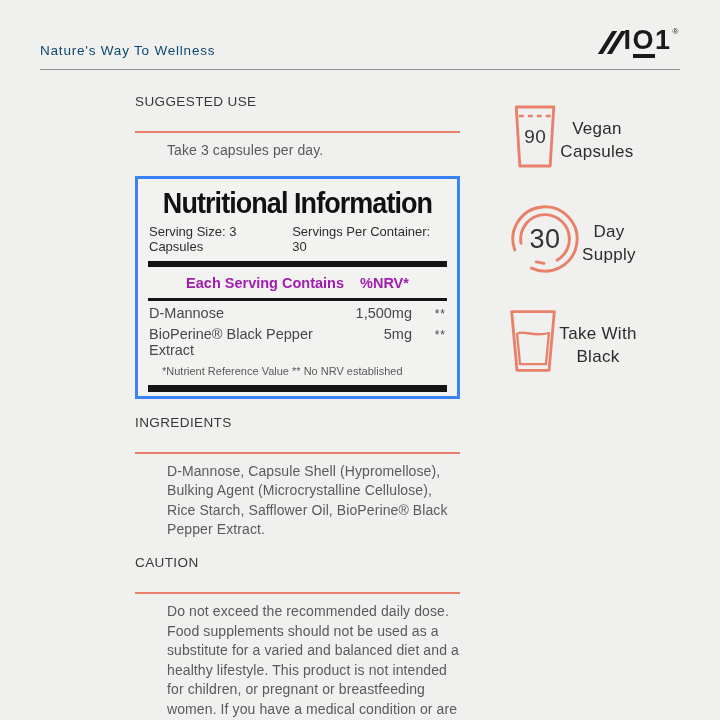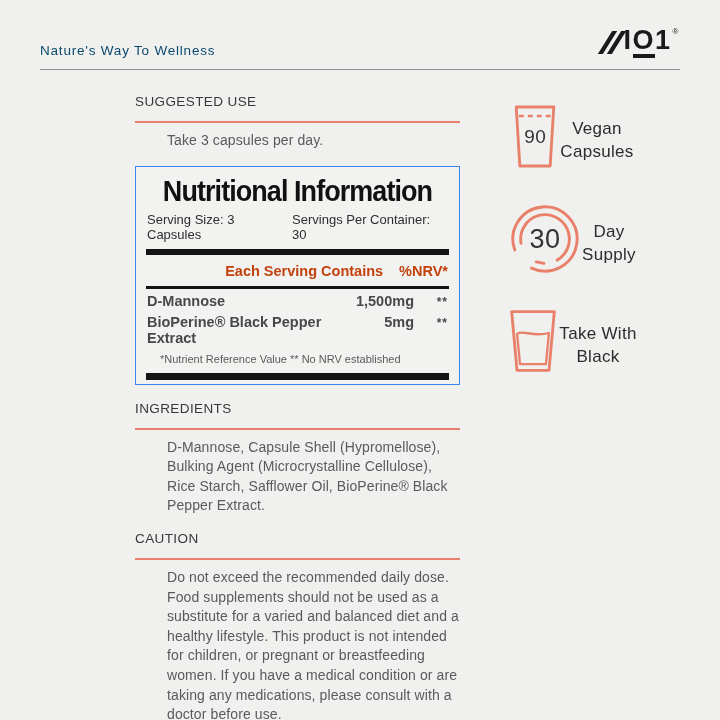--- a/index.html
+++ b/index.html
@@ -24,39 +24,39 @@
   .logo-o { border-bottom:4px solid #1a1a1a; }
   .logo-reg { font-size:8px; font-weight:normal; margin-top:1px; margin-left:1px; }
   
   .main { display:flex; padding:24px 0 0 135px; gap:46px; }
   .col-left { width:325px; flex:none; }
   .col-right { width:132px; flex:none; display:flex; flex-direction:column; align-items:center; padding-top:10px; }
   
   .sec { margin-bottom:15px; }
   .sec-heading {
     font-size:13.5px; letter-spacing:.4px; color:#383838;
-    padding-bottom:12px; border-bottom:2px solid #e8806a; margin-bottom:8px;
+    padding-bottom:22px; border-bottom:2px solid #e8806a; margin-bottom:8px;
   }
   .sec-body { font-size:14px; line-height:1.4; color:#595a5e; letter-spacing:.1px;margin-left:32px; }
   
   .nutri-box {
-    border:1px solid #3b82f6; background:#f2f2f0;
+    border:3px solid #3b82f6; background:#f2f2f0;
     padding:7px 10px 4px; margin:14px 0 16px;
   }
   .nutri-title {
     font-weight:bold; color:#111; font-size:29px; letter-spacing:-1px;
     white-space:nowrap; text-align:center; transform:scaleX(.93); transform-origin:center;
     padding:1px 0 3px;
   }
   .nutri-serving { display:flex; justify-content:space-between; font-size:13px; color:#2e2e2e; padding:1px 1px 7px; }
   .bar-thick { height:6px; background:#141414; }
   .bar-mid   { height:3px; background:#141414; }
   .bar-bottom{ height:7px; background:#141414; margin-top:2px; }
-  .nutri-header { display:flex; justify-content:flex-end; gap:16px; font-weight:bold; font-size:14.5px; color:#c2410c; padding:8px 1px 7px; }
-  .nutri-row { display:flex; align-items:baseline; font-size:14.5px; color:#47484c; padding:4px 1px 1px;font-weight:bold; }
+  .nutri-header { display:flex; justify-content:center; gap:16px; font-weight:bold; font-size:14.5px; color:#a21caf; padding:8px 1px 7px; }
+  .nutri-row { display:flex; align-items:baseline; font-size:14.5px; color:#47484c; padding:4px 1px 1px; }
   .nutri-name { flex:1; }
   .nutri-amt { min-width:70px; text-align:right; }
   .nutri-nrv { width:34px; text-align:right; font-size:12px; letter-spacing:1px; color:#47484c; }
   .nutri-footnote { font-size:11px; color:#5a5a5a; padding:6px 0 6px 14px; }
   
   .badge { display:flex; flex-direction:row; align-items:center; margin-bottom:33px; }
   .badge-icon-wrap { position:relative; display:flex; align-items:center; justify-content:center; }
   .badge svg { display:block; }
   .badge-value {
     position:absolute; inset:0; display:flex; align-items:center; justify-content:center;

